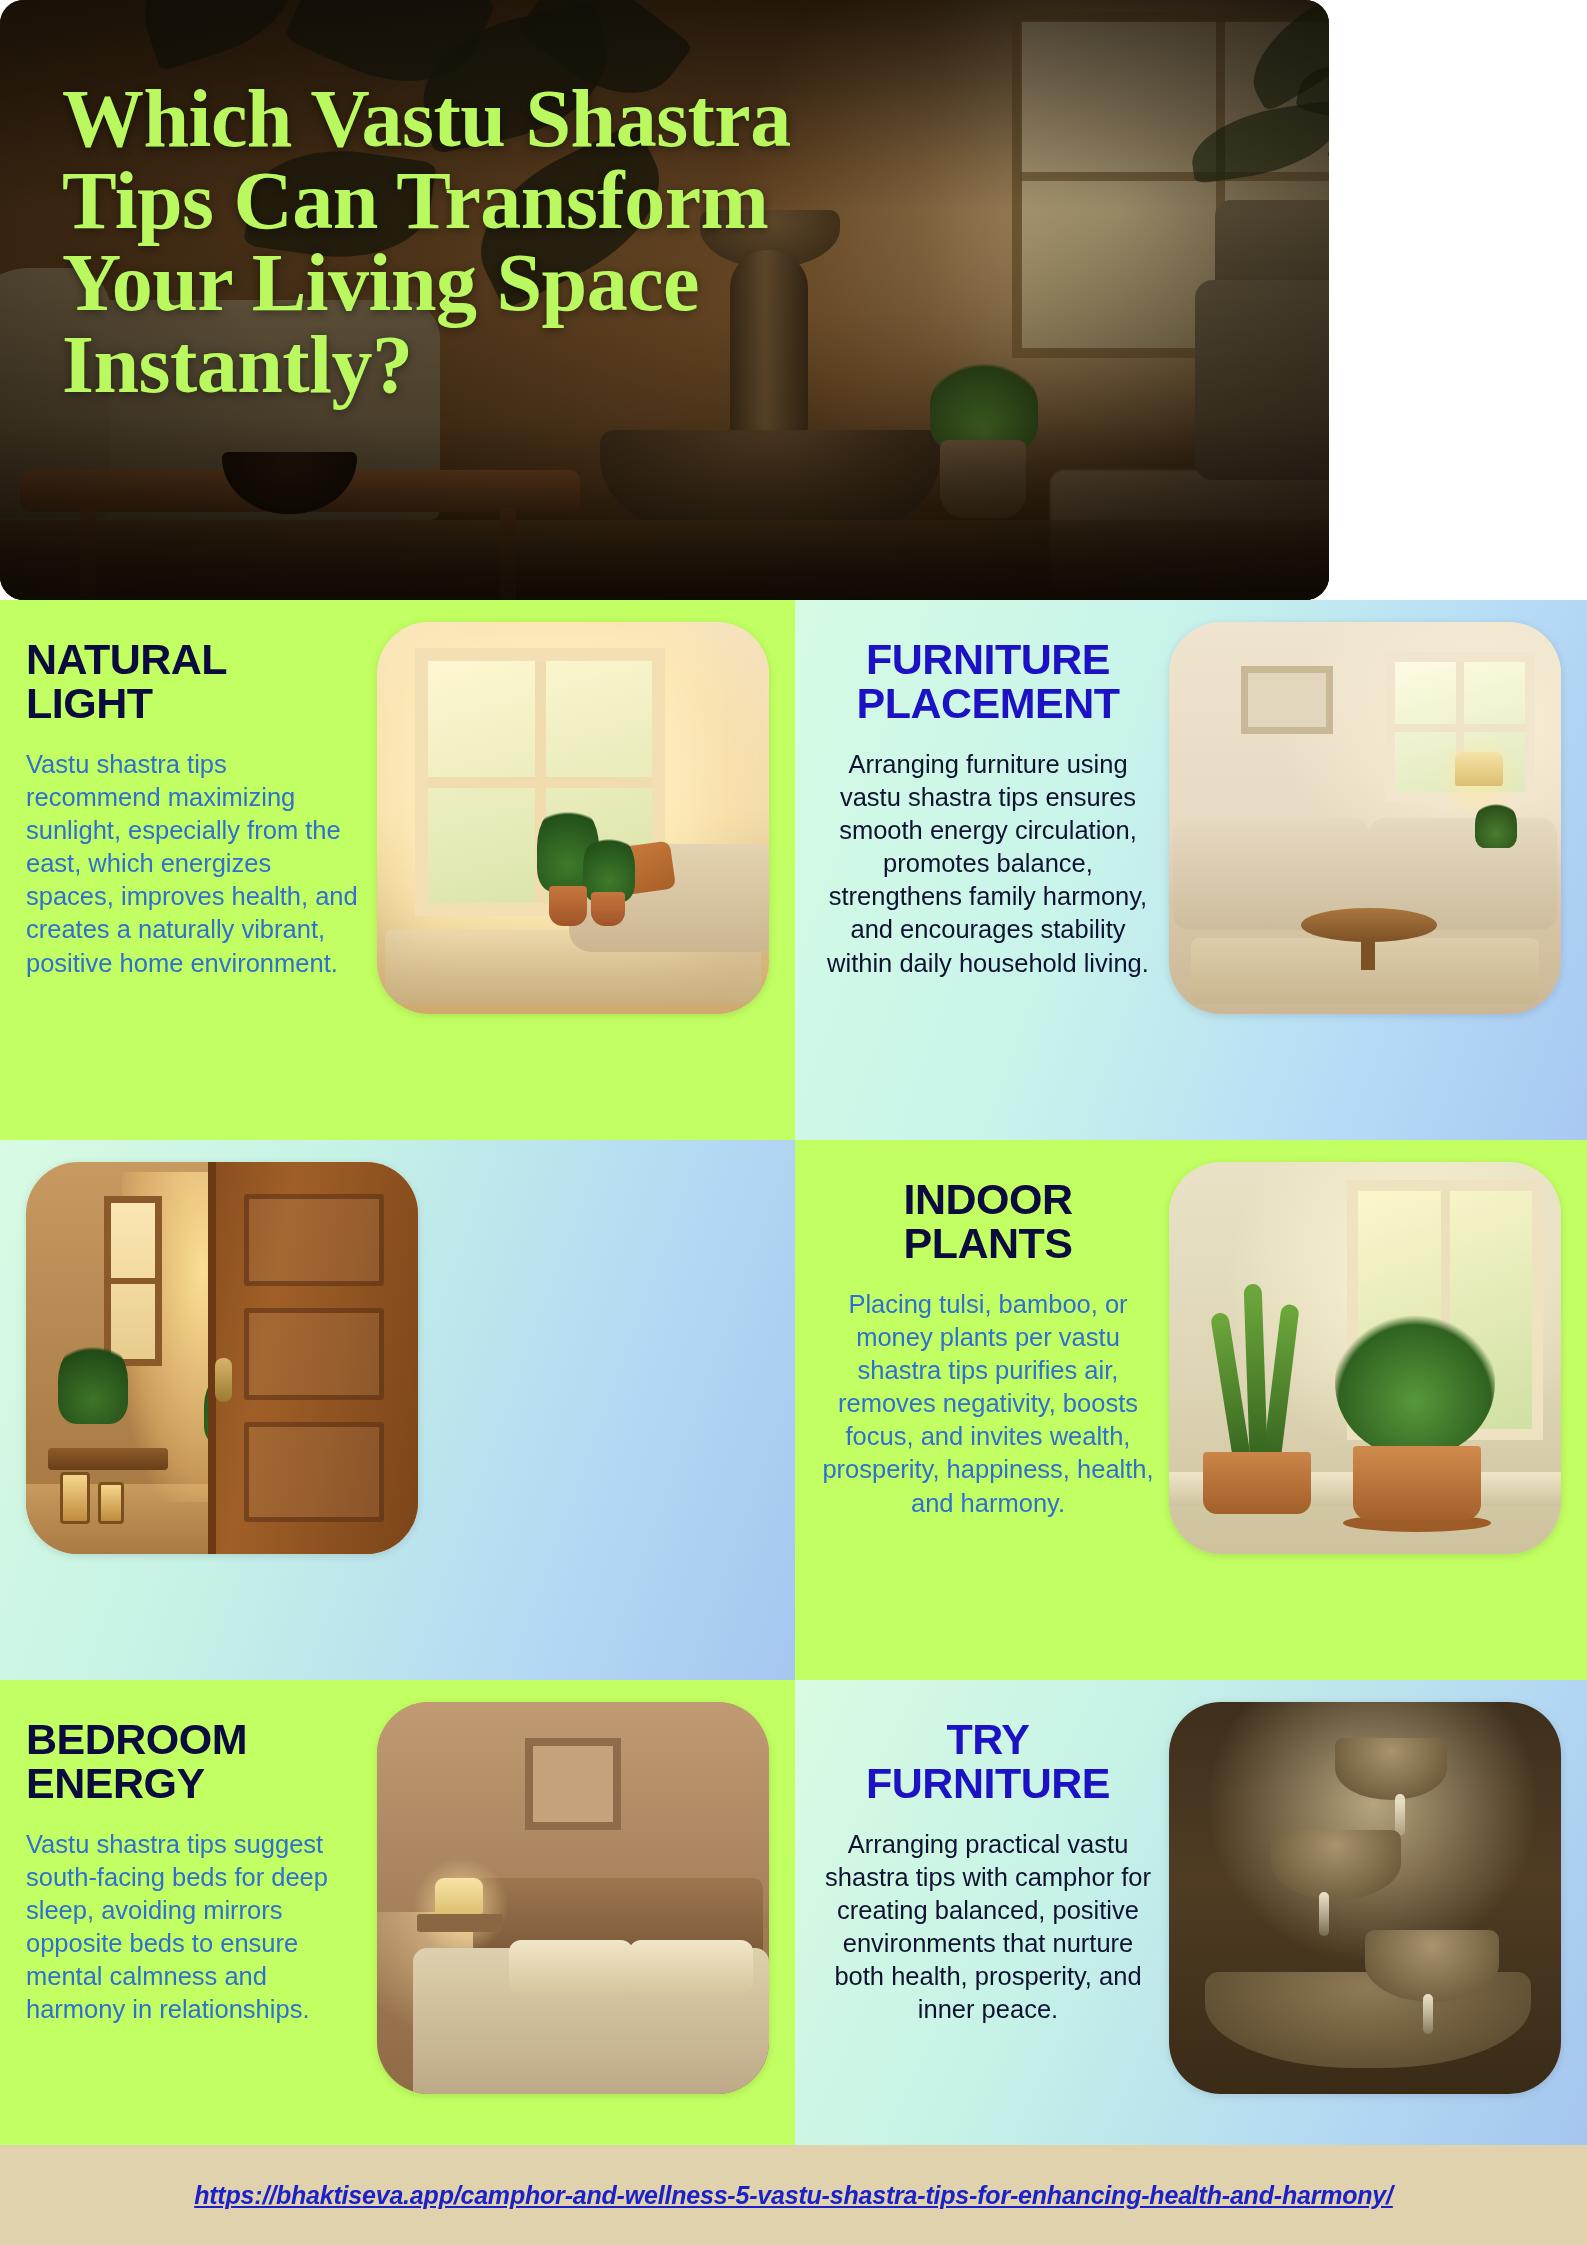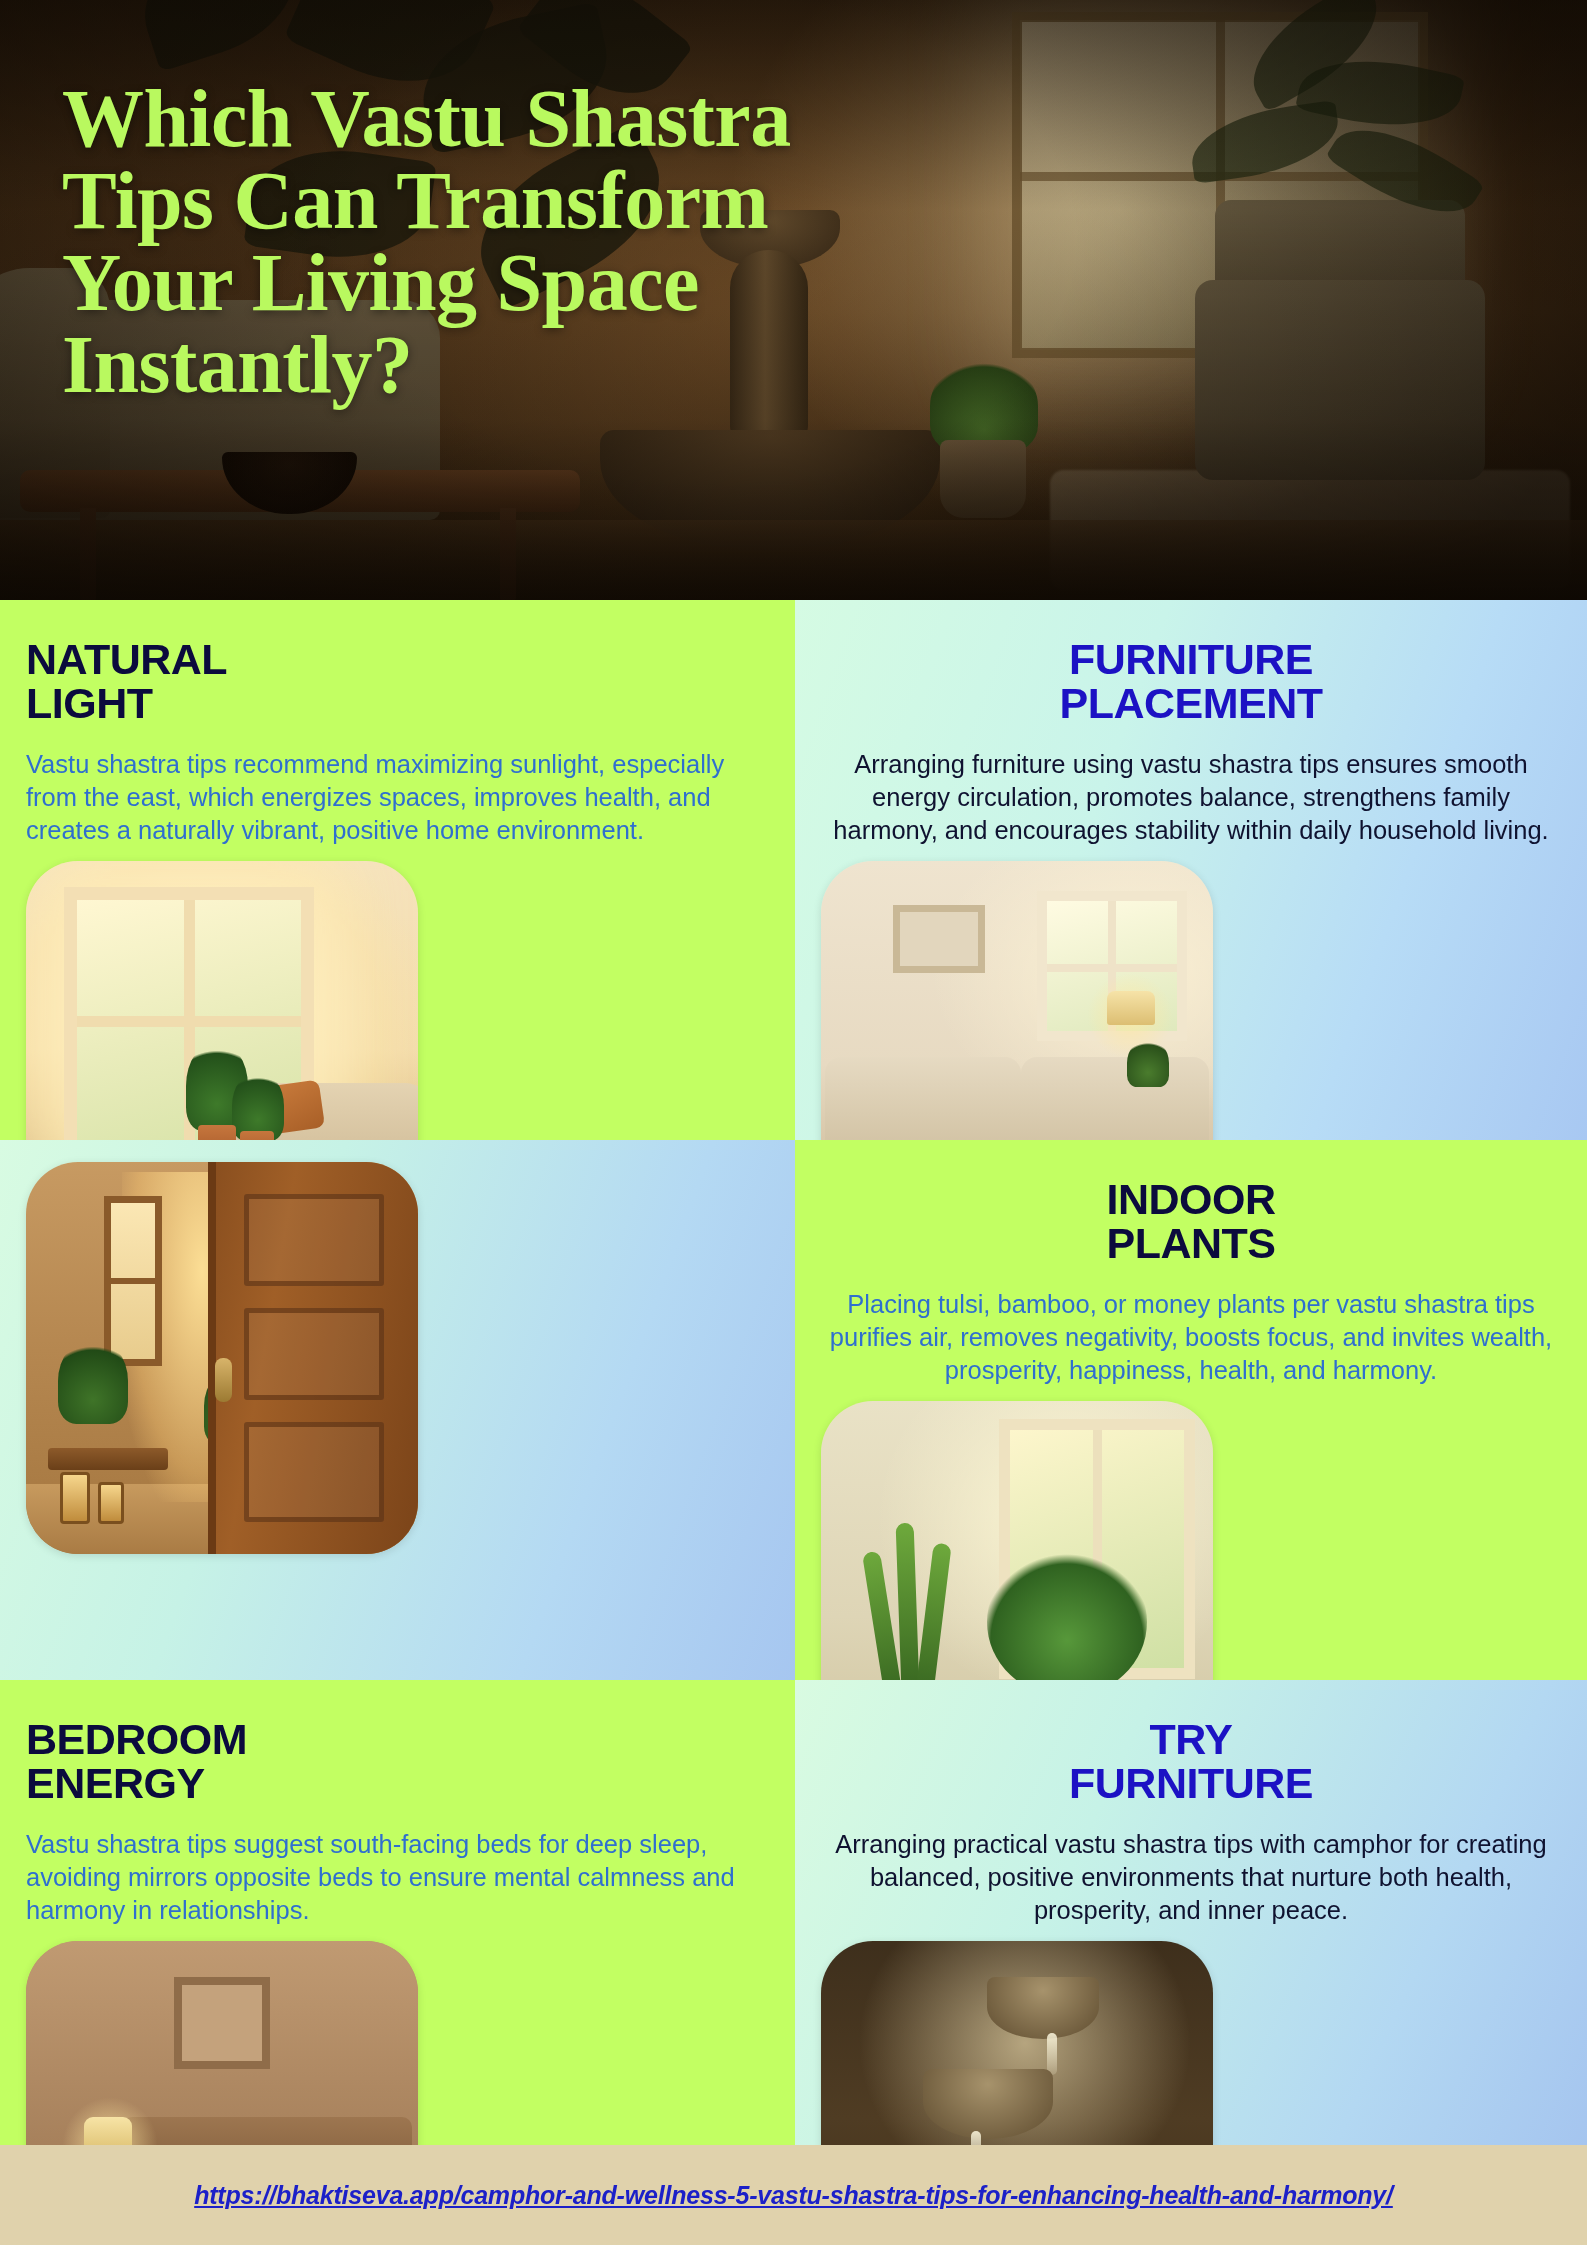--- a/index.html
+++ b/index.html
@@ -9,24 +9,25 @@
     font-family: "Liberation Sans", sans-serif;
     background: #ffffff;
     overflow: hidden;
   }
 
   .page { position: relative; width: 1587px; height: 2245px; }
 
   
   .hero {
     position: relative;
-    width: 1587px;
+    width: 1329px;
     height: 600px;
     overflow: hidden;
     background: #2a1a0c;
+    border-radius: 24px;
   }
   .hero-photo { position: absolute; inset: 0; }
   
   .hero-base {
     position: absolute; inset: 0;
     background:
       radial-gradient(ellipse 520px 440px at 1120px 210px, rgba(255,228,168,0.55), rgba(255,210,140,0.10) 60%, rgba(0,0,0,0) 75%),
       radial-gradient(ellipse 700px 520px at 760px 300px, rgba(150,105,55,0.55), rgba(0,0,0,0) 70%),
       linear-gradient(180deg, #3a2611 0%, #4a3117 28%, #4e3419 52%, #3b2712 76%, #261806 100%);
   }
@@ -172,21 +173,21 @@
     position: relative;
     overflow: hidden;
     padding: 22px 26px;
     display: flex;
   }
   .card.lime { background: #c2ff62; }
   .card.gradA { background: linear-gradient(110deg, #d5fbe3 0%, #c9f4ea 38%, #b7dcf6 72%, #a8c8f2 100%); }
   .card.gradB { background: linear-gradient(110deg, #d8fbe2 0%, #c6f2e6 35%, #b4d9f3 72%, #a6c6f0 100%); }
   .card.gradC { background: linear-gradient(115deg, #d9fbe1 0%, #c6f2e7 36%, #b3d8f2 75%, #a5c5ef 100%); }
 
-  .card-inner { display: flex; width: 100%; gap: 14px; flex-direction: column; }
+  .card-inner { display: flex; width: 100%; gap: 14px; }
 
   .text-col { flex: 1 1 auto; min-width: 0; padding-top: 16px; }
   .img-col  { flex: 0 0 auto; }
 
   .c-title {
     font-weight: bold;
     font-size: 43px;
     line-height: 1.02;
     letter-spacing: -0.5px;
     white-space: pre-line;

